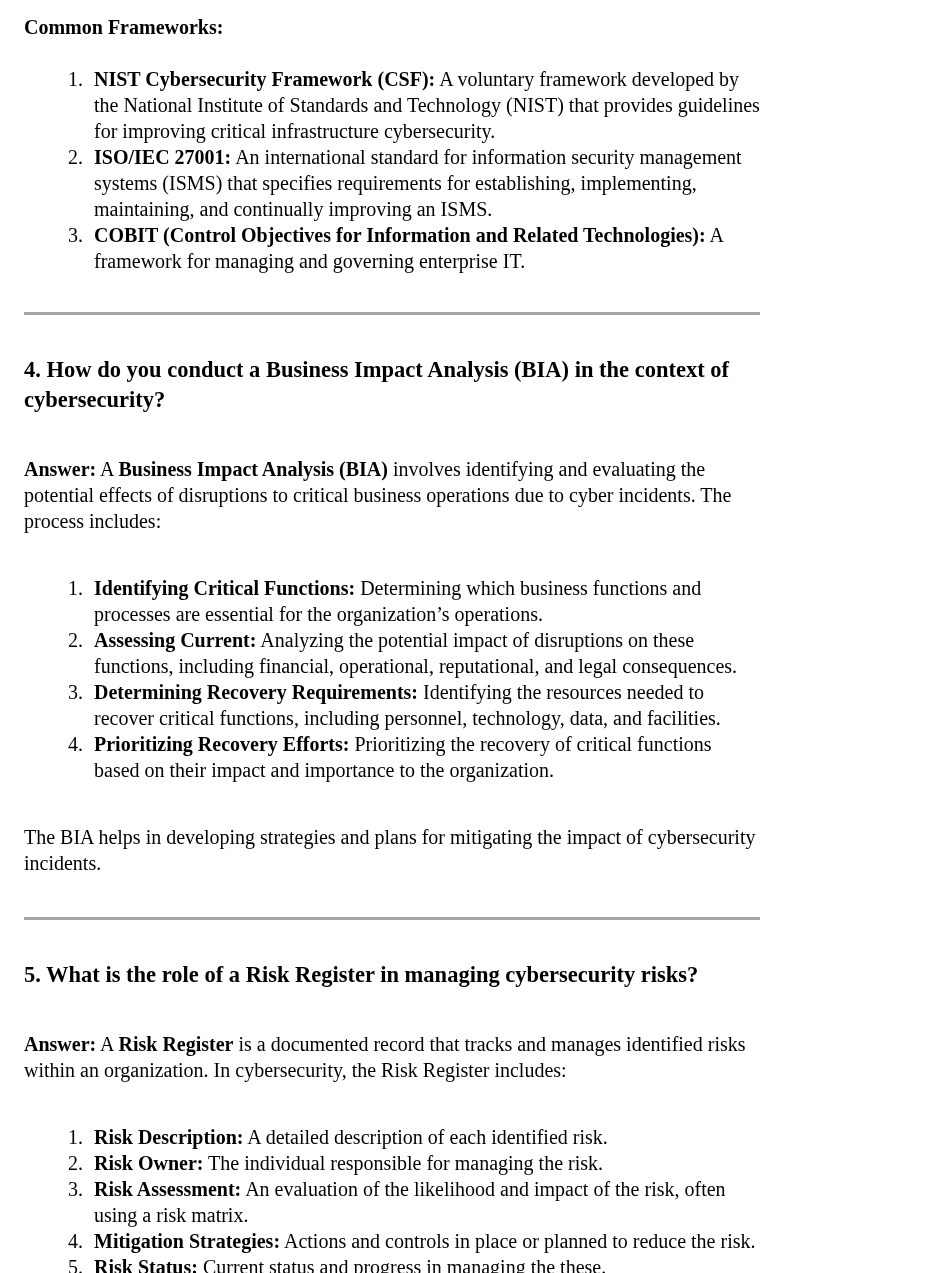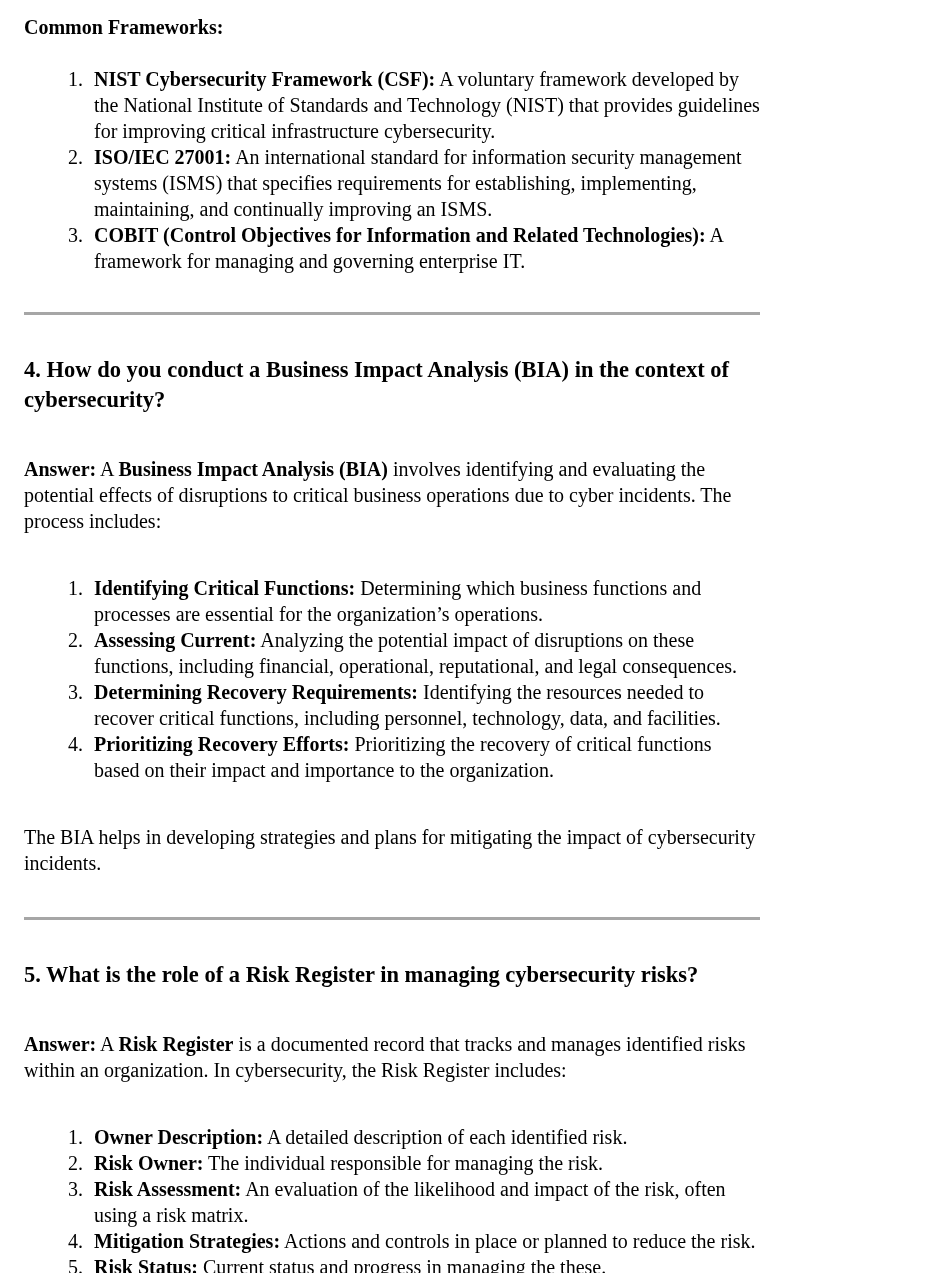--- a/index.html
+++ b/index.html
@@ -74,21 +74,21 @@
 
   <p>The BIA helps in developing strategies and plans for mitigating the impact of cybersecurity incidents.</p>
 
   <hr class="section-divider">
 
   <h2 class="question-heading">5. What is the role of a Risk Register in managing cybersecurity risks?</h2>
 
   <p><b>Answer:</b><span> A </span><b>Risk Register</b><span> is a documented record that tracks and manages identified risks within an organization. In cybersecurity, the Risk Register includes:</span></p>
 
   <ol class="numbered-list">
-      <li><b>Owner Description:</b><span> A detailed description of each identified risk.</span></li>
+      <li><b>Risk Description:</b><span> A detailed description of each identified risk.</span></li>
       <li><b>Risk Owner:</b><span> The individual responsible for managing the risk.</span></li>
       <li><b>Risk Assessment:</b><span> An evaluation of the likelihood and impact of the risk, often using a risk matrix.</span></li>
       <li><b>Mitigation Strategies:</b><span> Actions and controls in place or planned to reduce the risk.</span></li>
       <li><b>Risk Status:</b><span> Current status and progress in managing the these.</span></li>
     </ol>
 
 
 </div>
 
 </body></html>

